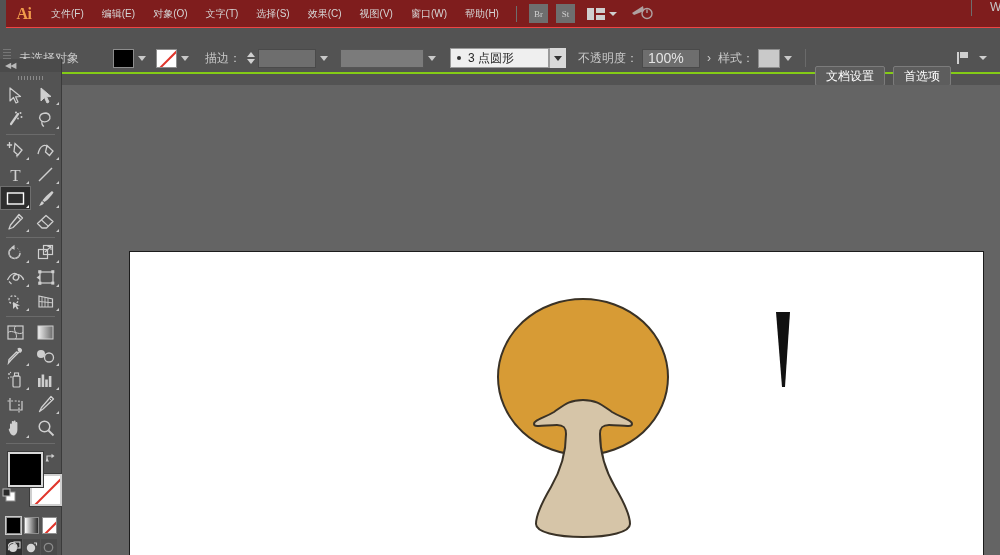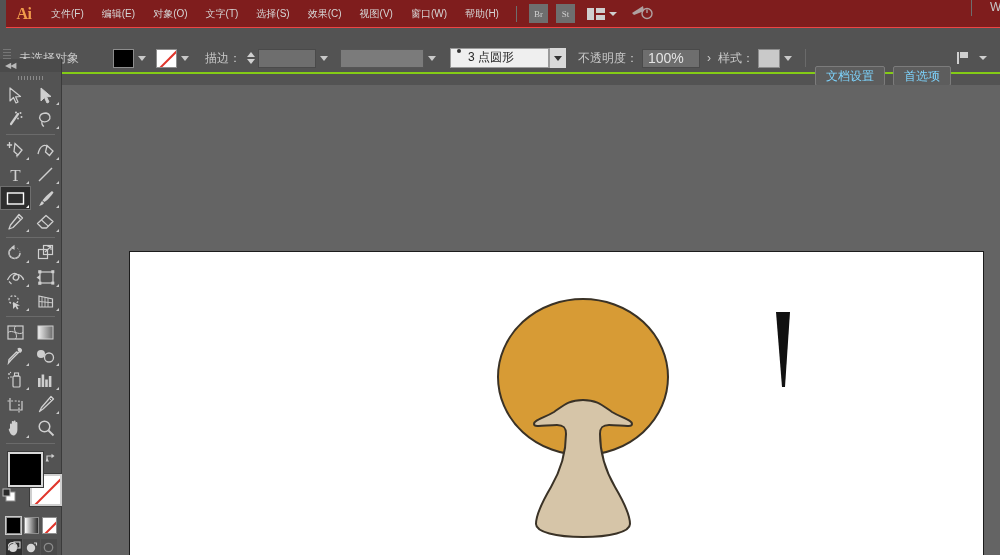--- a/index.html
+++ b/index.html
@@ -111,21 +111,21 @@
   .stepper i {
     width:0;height:0;border-left:4px solid transparent;border-right:4px solid transparent;
   }
   .stepper i.up { border-bottom:5px solid #d0d0d0; }
   .stepper i.dn { border-top:5px solid #d0d0d0; }
   .profile-field {
     width: 84px; height: 19px; background: #7b7b7b; border:1px solid #555;
   }
   .brush-field {
     height: 20px; background: #efefef; border:1px solid #9a9a9a;
-    display:flex; padding:0 6px; gap:7px;
+    display:flex; align-items:center; padding:0 6px; gap:7px;
     color:#262626; font-size:12px;
   }
   .brush-dot { width:4px;height:4px;border-radius:50%;background:#333; }
   .brush-arrow {
     width:17px;height:20px;background:#d9d9d9;border-left:1px solid #9a9a9a;
     display:flex;align-items:center;justify-content:center;
   }
   .brush-arrow::after{
     content:"";width:0;height:0;border-left:4px solid transparent;
     border-right:4px solid transparent;border-top:5px solid #333;
@@ -134,21 +134,21 @@
     width: 58px; height: 19px; background:#6e6e6e;border:1px solid #4a4a4a;
     color:#e4e4e4;font-size:14px;display:flex;align-items:center;padding:0 5px;
   }
   .chev-right { color:#c9c9c9; font-size:12px; padding:0 7px; }
   .style-swatch {
     width: 22px; height: 19px; background: #c9c9c9; border:1px solid #8d8d8d;
   }
   .btn {
     height: 20px; padding: 0 10px; background: #5d5d5d;
     border: 1px solid #7c7c7c; border-radius: 2px;
-    color: #7dd3fc; font-size: 12px;
+    color: #ffffff; font-size: 12px;
     display: flex; align-items: center; white-space: nowrap; margin-top: 36px;
   }
   .pin-glyph { position:relative; width:16px; height:14px; margin-left:6px; }
   .pin-glyph i { position:absolute; background:#cfcfcf; }
   .pin-glyph i:nth-child(1){ left:0; top:1px; width:2px; height:12px; }
   .pin-glyph i:nth-child(2){ left:3px; top:1px; width:8px; height:6px; }
 
   
   .tabbar {
     position: absolute; left: 62px; top: 59px; width: 938px; height: 26px;

